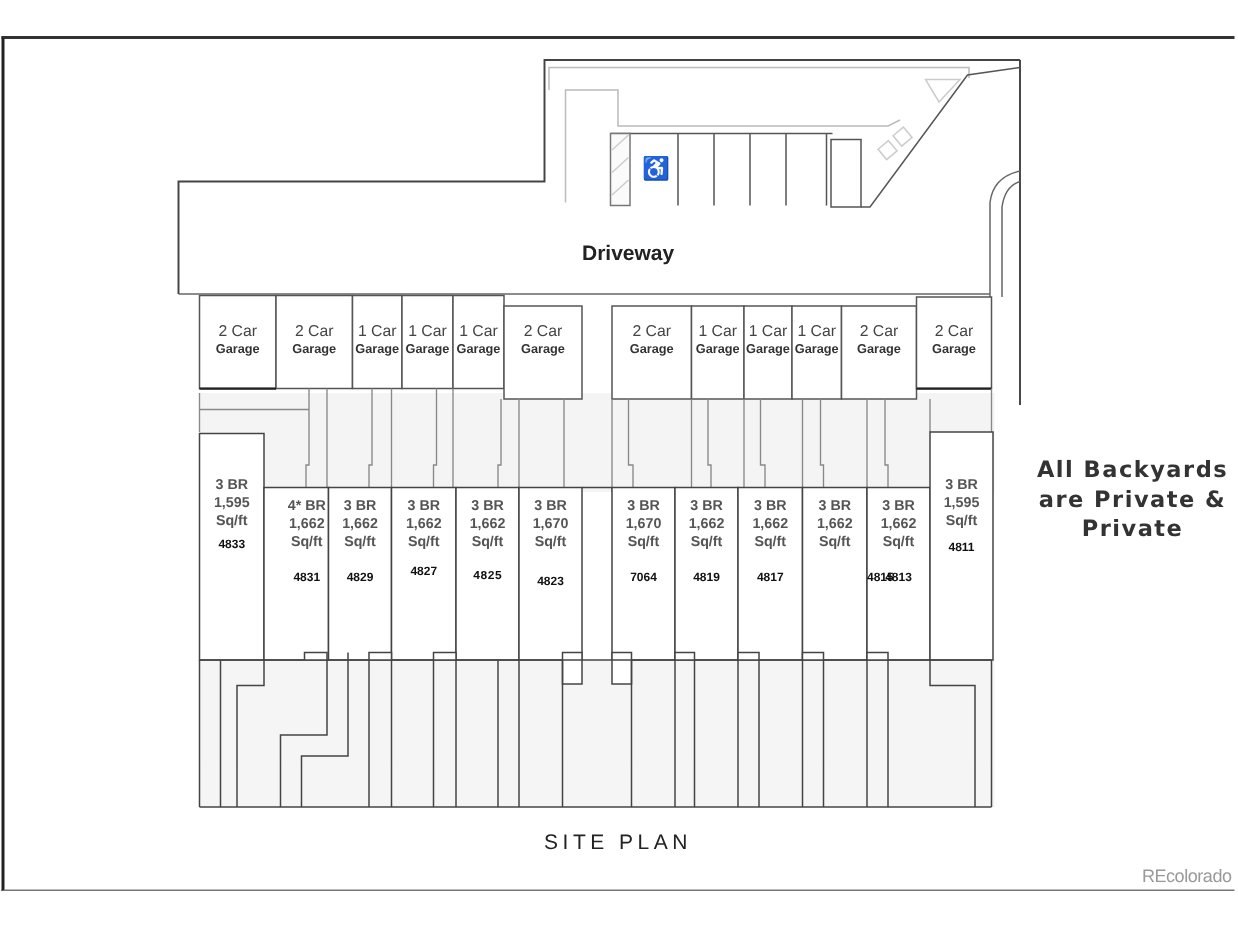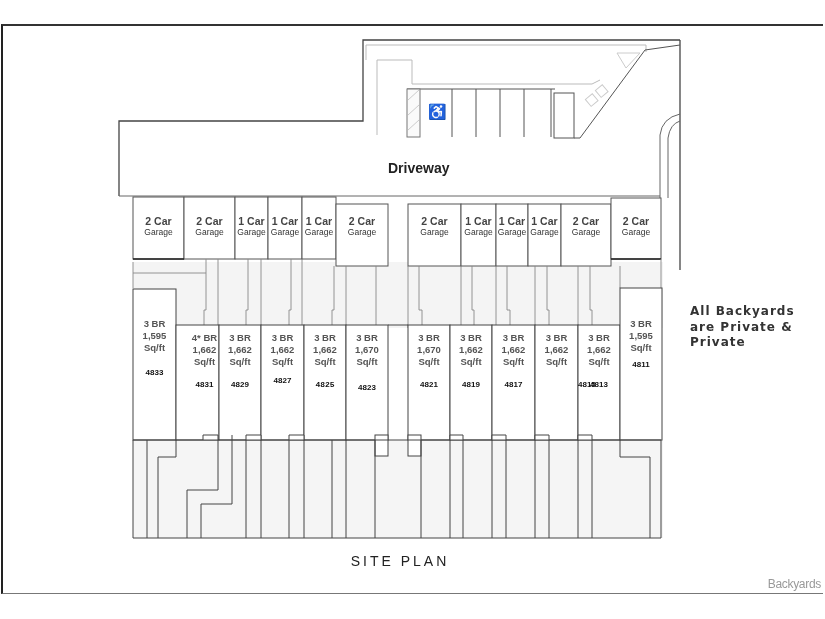--- a/index.html
+++ b/index.html
@@ -1,26 +1,26 @@
 <!DOCTYPE html>
 <html><head>
 <meta charset="utf-8">
 <style>
   html, body { margin: 0; padding: 0; background: #ffffff; }
   body { width: 825px; height: 619px; position: relative; overflow: hidden; font-family: "Liberation Sans", sans-serif; }
   #frame { position: absolute; left: 1px; top: 24px; width: 822px; height: 570px; border-left: 2px solid #222; border-top: 2px solid #333; border-bottom: 1px solid #777; box-sizing: border-box; }
   svg.plan { position: absolute; left: 0; top: 0; width: 825px; height: 619px; }
   .lbl { position: absolute; text-align: center; color: #333; line-height: 1.18; }
-  .g1 { font-size: 10.5px; font-weight: bold; color:#444; }
-  .g2 { font-size: 8.5px; font-weight: normal; color:#333; }
+  .g1 { font-size: 10.5px; font-weight: normal; color:#444; }
+  .g2 { font-size: 8.5px; font-weight: bold; color:#333; }
   .u { font-size: 9.5px; font-weight: bold; color: #555; line-height: 1.25; }
   .addr { font-size: 8px; font-weight: bold; color: #111; }
   #driveway { position:absolute; left: 388px; top: 160px; font-size: 14px; font-weight:bold; color:#222; }
-  #note { position:absolute; left: 690px; top: 304px; width: 130px; text-align:left; font-family:"DejaVu Sans", sans-serif; font-size: 12px; font-weight: bold; letter-spacing: 1px; color:#333; line-height: 1.3; }
-  #title { position:absolute; left: 320px; top: 553px; width: 160px; text-align:center; font-size: 14px; letter-spacing: 3px; color:#222; }
+  #note { position:absolute; left: 690px; top: 304px; width: 130px; text-align:center; font-family:"DejaVu Sans", sans-serif; font-size: 15px; font-weight: bold; letter-spacing: 1px; color:#333; line-height: 1.3; }
+  #title { position:absolute; left: 332px; top: 553px; width: 160px; text-align:center; font-size: 14px; letter-spacing: 3px; color:#222; }
   #watermark { position:absolute; right: 4px; top: 577px; font-size: 12px; color:#999; letter-spacing: -0.3px; }
   #access { position:absolute; left: 428px; top: 103px; font-size: 15px; color:#222; }
 </style>
 </head>
 <body>
 
 <div id="frame"></div>
 
 <svg class="plan" viewBox="0 0 825 619">
 
@@ -222,21 +222,21 @@
   </div>
 <div class="lbl" style="left:611px;top:215px;width:50px;">
     <div class="g1">2 Car</div>
     <div class="g2">Garage</div>
   </div>
 
 <div class="lbl" style="left:133px;top:318px;width:43px;">
   <div class="u">3 BR</div>
     <div class="u">1,595</div>
     <div class="u">Sq/ft</div>
-  <div class="addr" style="margin-top:14px;">4833</div>
+  <div class="addr" style="margin-top:4px;">4833</div>
 </div>
 <div class="lbl" style="left:176px;top:332px;width:57px;">
   <div class="u">4* BR</div>
     <div class="u">1,662</div>
     <div class="u">Sq/ft</div>
   <div class="addr" style="margin-top:12px;">4831</div>
 </div>
 <div class="lbl" style="left:219px;top:332px;width:42px;">
   <div class="u">3 BR</div>
     <div class="u">1,662</div>
@@ -259,21 +259,21 @@
   <div class="u">3 BR</div>
     <div class="u">1,670</div>
     <div class="u">Sq/ft</div>
   <div class="addr" style="margin-top:15px;">4823</div>
 </div>
 
 <div class="lbl" style="left:408px;top:332px;width:42px;">
   <div class="u">3 BR</div>
     <div class="u">1,670</div>
     <div class="u">Sq/ft</div>
-  <div class="addr" style="margin-top:12px;">4821</div>
+  <div class="addr" style="margin-top:12px;">7064</div>
 </div>
 <div class="lbl" style="left:450px;top:332px;width:42px;">
   <div class="u">3 BR</div>
     <div class="u">1,662</div>
     <div class="u">Sq/ft</div>
   <div class="addr" style="margin-top:12px;">4819</div>
 </div>
 <div class="lbl" style="left:492px;top:332px;width:43px;">
   <div class="u">3 BR</div>
     <div class="u">1,662</div>
@@ -300,13 +300,13 @@
 </div>
 
 <div id="note">
   <div>All Backyards</div>
     <div>are Private &amp;</div>
     <div>Private</div>
 </div>
 
 <div id="title">SITE PLAN</div>
 
-<div id="watermark">Backyards</div>
+<div id="watermark">REcolorado</div>
 
 </body></html>

